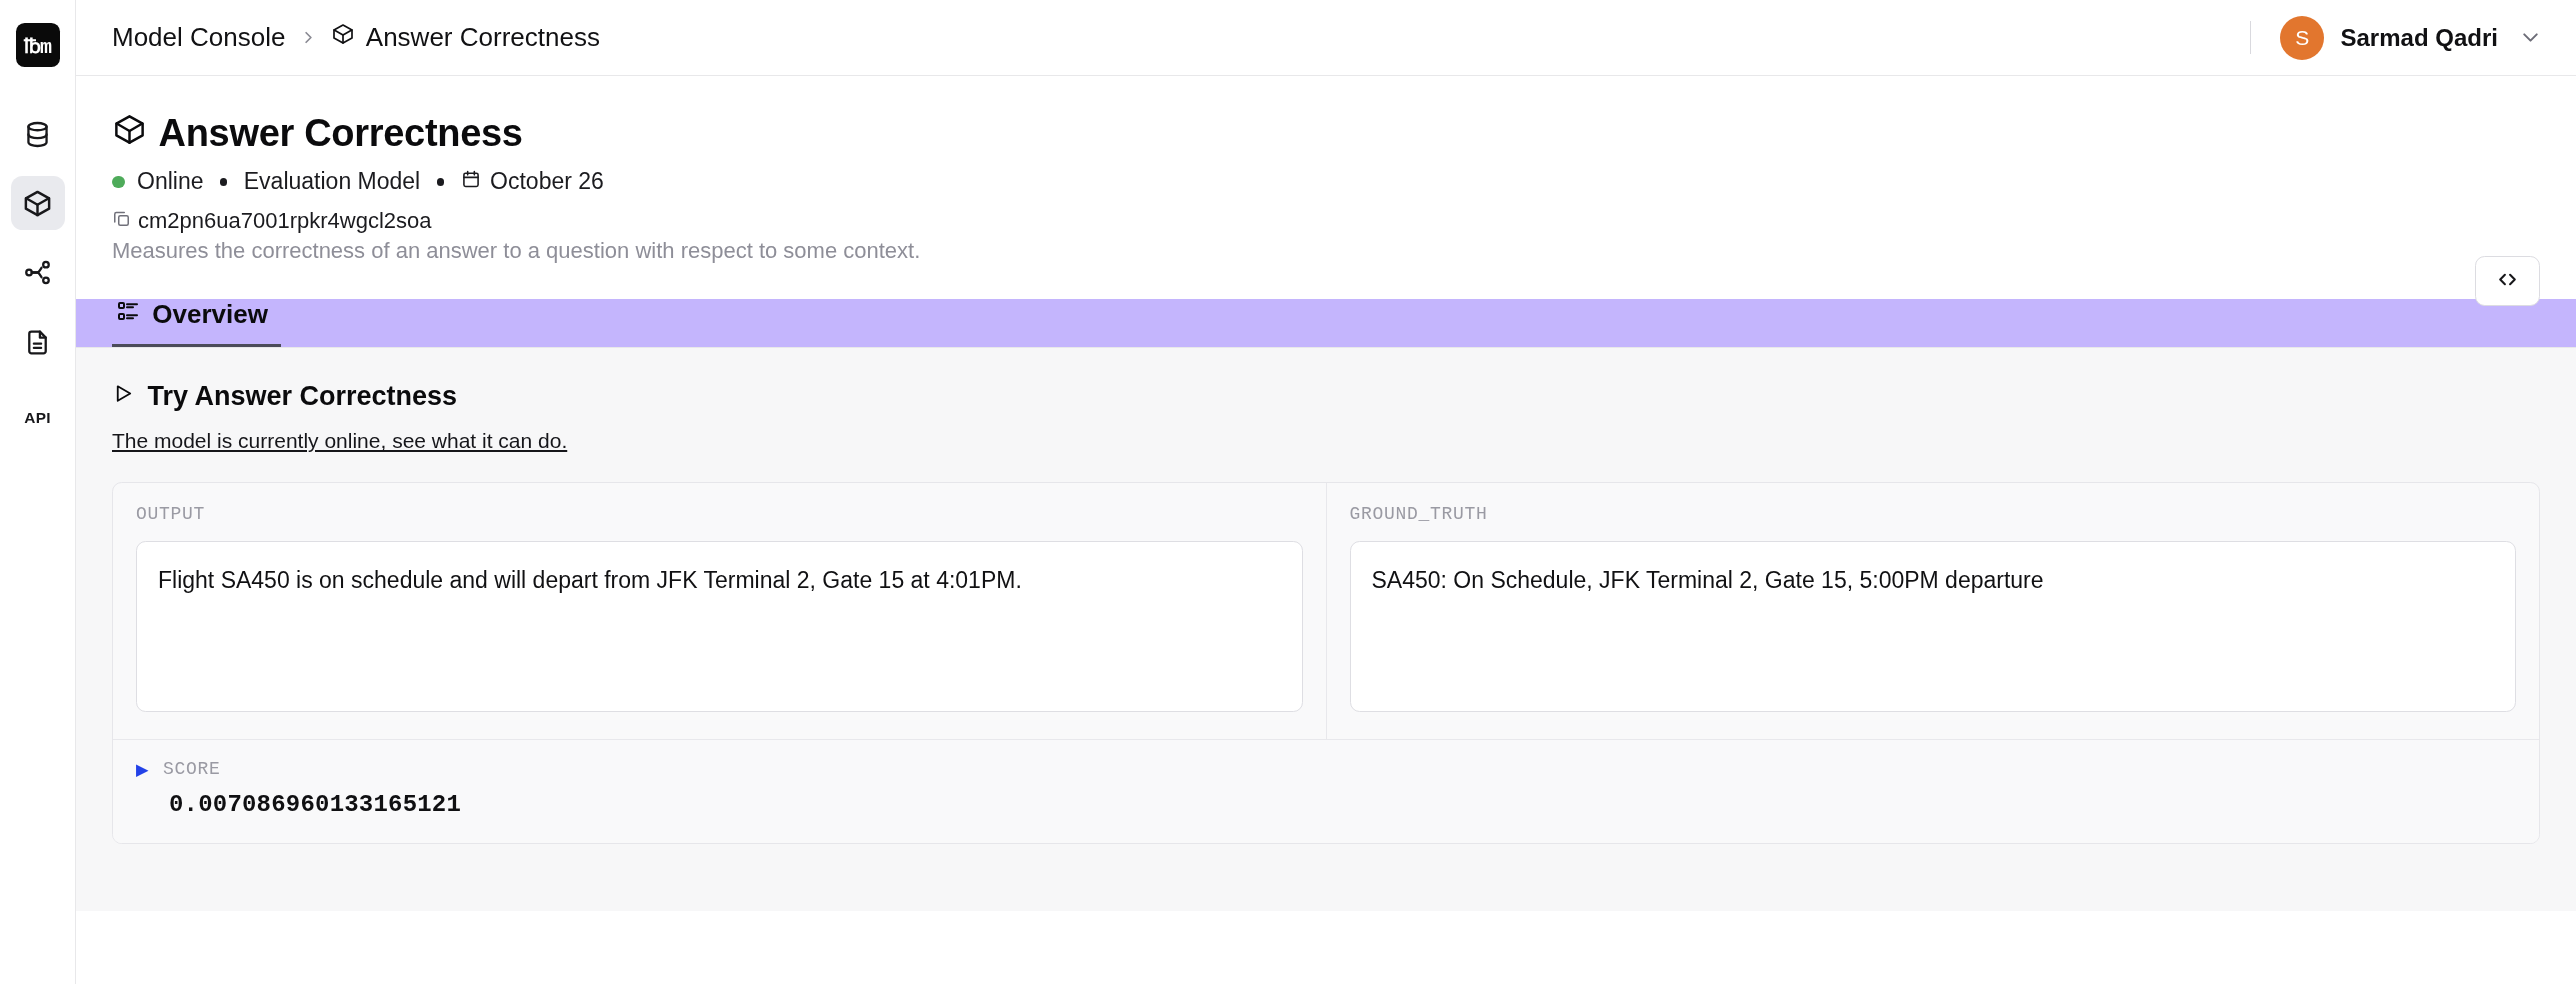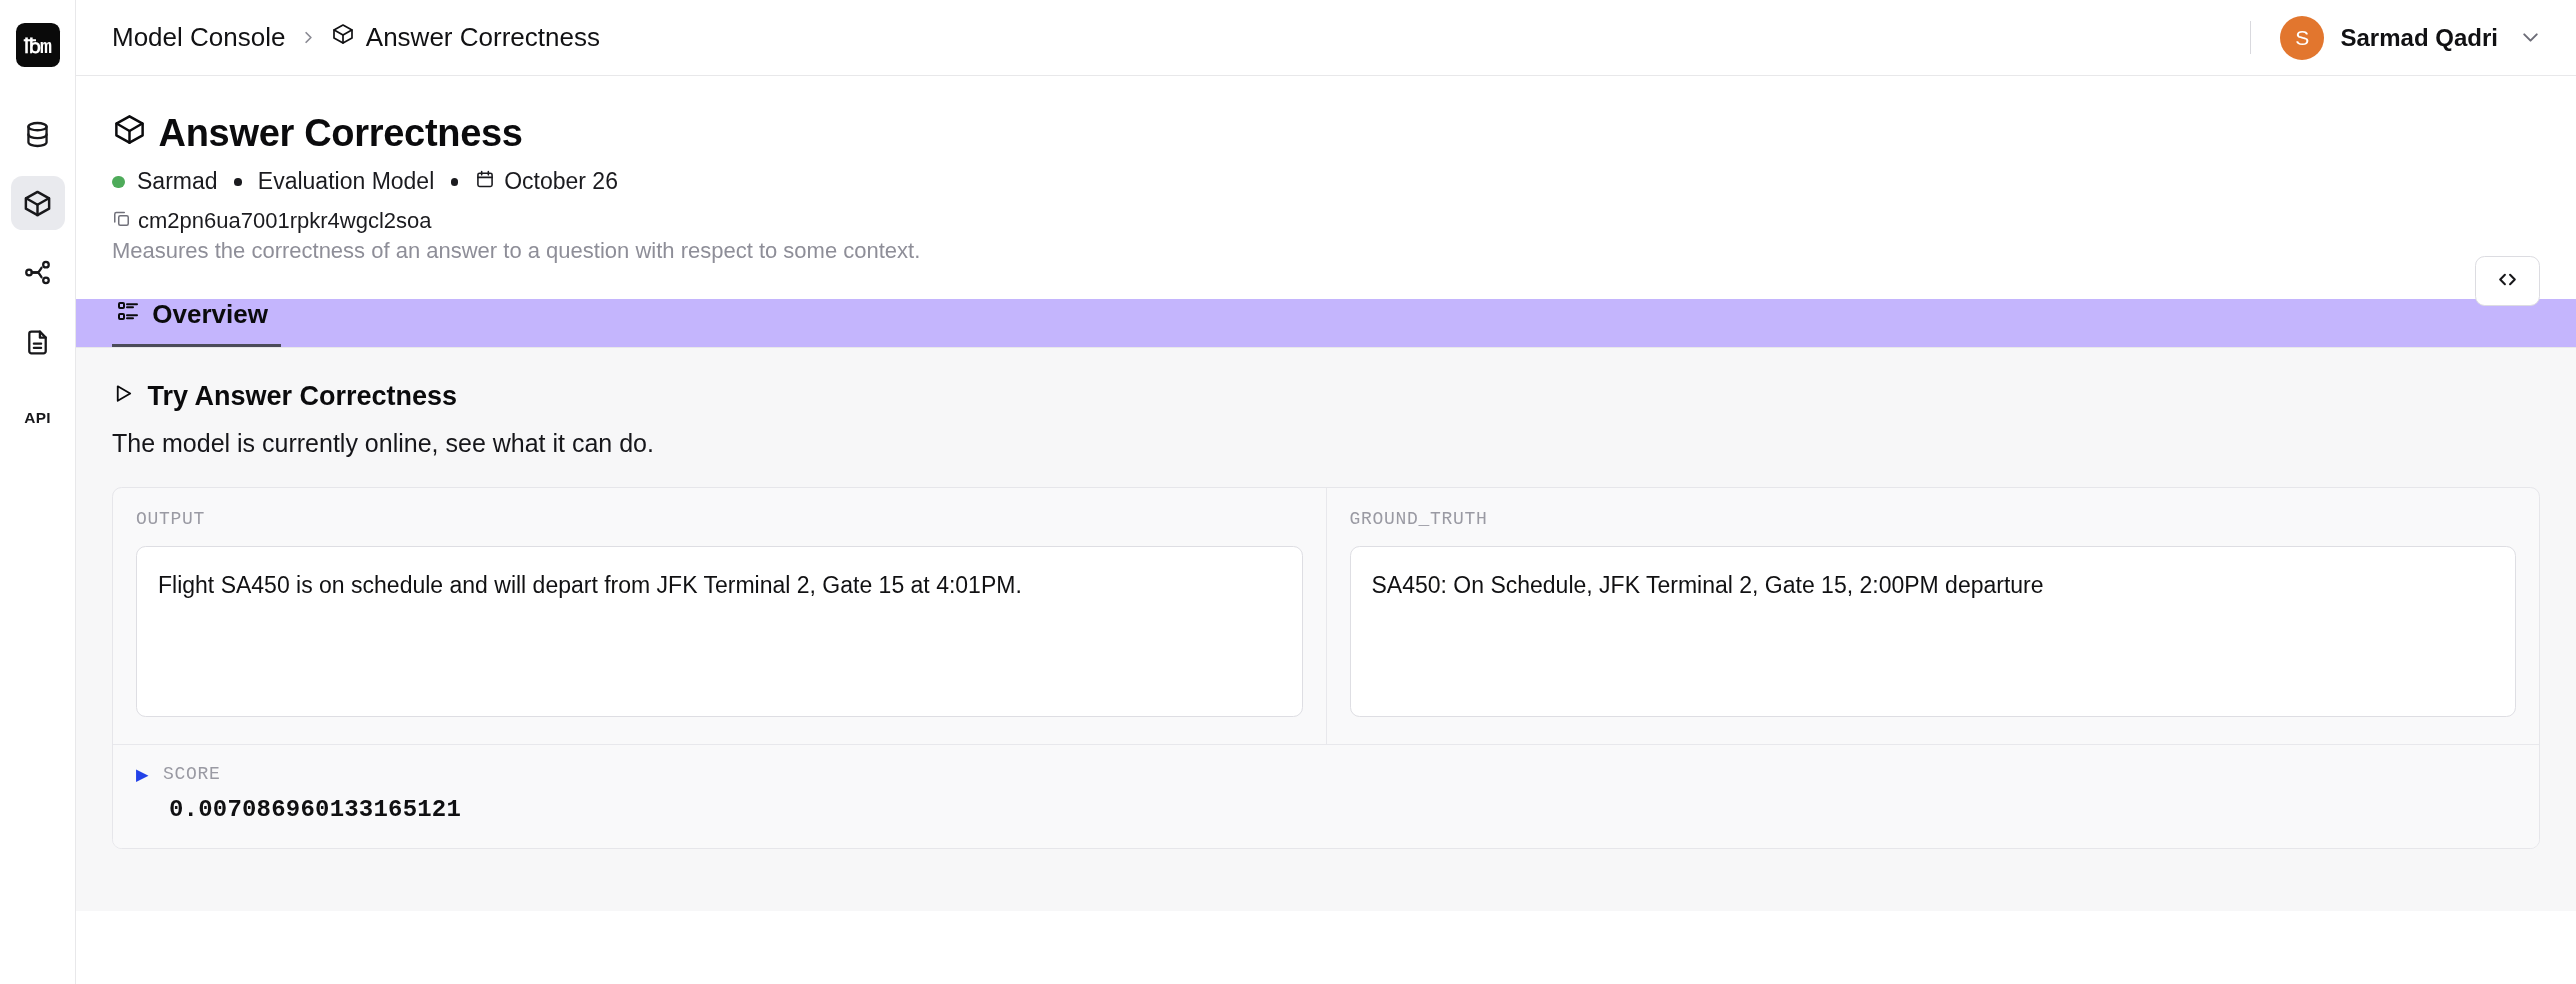--- a/index.html
+++ b/index.html
@@ -102,21 +102,21 @@
     border-bottom: 3.8px solid transparent; cursor: pointer;
   }
   .tab.active { border-bottom-color: #4b4b5a; }
 
   
   .panel { flex: 1 1 auto; background: #f7f7f8; padding: 33px 36px 0 36px; min-height: 0; }
   .try-head {
     display: flex; gap: 12.5px;
     font-size: 27px; font-weight: 700; color: #0b0b0d;
   }
-  .try-sub { margin-top: 17.3px; font-size: 25px; color: #16161a; }
+  .try-sub { margin-top: 17.3px; font-size: 21px; color: #16161a; text-decoration: underline; }
 
   .io-card {
     margin-top: 29px;
     border: 1px solid #e6e6ea; border-radius: 9.6px;
     background: #f9f9fa; overflow: hidden;
   }
   .io-grid { display: flex; }
   .io-col { flex: 1 1 0; min-width: 0; padding: 21px 23px 27px 23px; border-right: 1px solid #e8e8ec; }
   .io-col:last-child { border-right: none; }
   .io-label {
@@ -240,21 +240,21 @@
             <path d="M21 16V8l-9-5-9 5v8l9 5 9-5z"></path>
               <path d="M3.2 7.9L12 13l8.8-5.1"></path>
               <path d="M12 13v8"></path>
           </svg>
         </span>
         <span>Answer Correctness</span>
       </div>
 
       <div class="h-meta">
         <span class="dot-online"></span>
-        <span>Sarmad</span>
+        <span>Online</span>
         <span class="dot-sep"></span>
         <span>Evaluation Model</span>
         <span class="dot-sep"></span>
         <span class="cal">
           <span>
             <svg width="20" height="20" viewBox="0 0 24 24" fill="none" stroke="currentColor" stroke-width="1.9" stroke-linecap="round" stroke-linejoin="round">
               <rect x="3.5" y="5" width="17" height="16" rx="2"></rect>
                 <path d="M3.5 10h17"></path>
                 <path d="M8 3v4M16 3v4"></path>
             </svg>
@@ -313,21 +313,21 @@
         <div class="io-grid">
 
 
           <div class="io-col">
             <div class="io-label">OUTPUT</div>
             <div class="io-box">Flight SA450 is on schedule and will depart from JFK Terminal 2, Gate 15 at 4:01PM.</div>
           </div>
 
           <div class="io-col">
             <div class="io-label">GROUND_TRUTH</div>
-            <div class="io-box">SA450: On Schedule, JFK Terminal 2, Gate 15, 2:00PM departure</div>
+            <div class="io-box">SA450: On Schedule, JFK Terminal 2, Gate 15, 5:00PM departure</div>
           </div>
 
         </div>
 
         <div class="score-row">
           <div class="score-head">
             <span class="score-tri">▶</span>
             <span class="score-label">SCORE</span>
           </div>
           <div class="score-val">0.007086960133165121</div>

